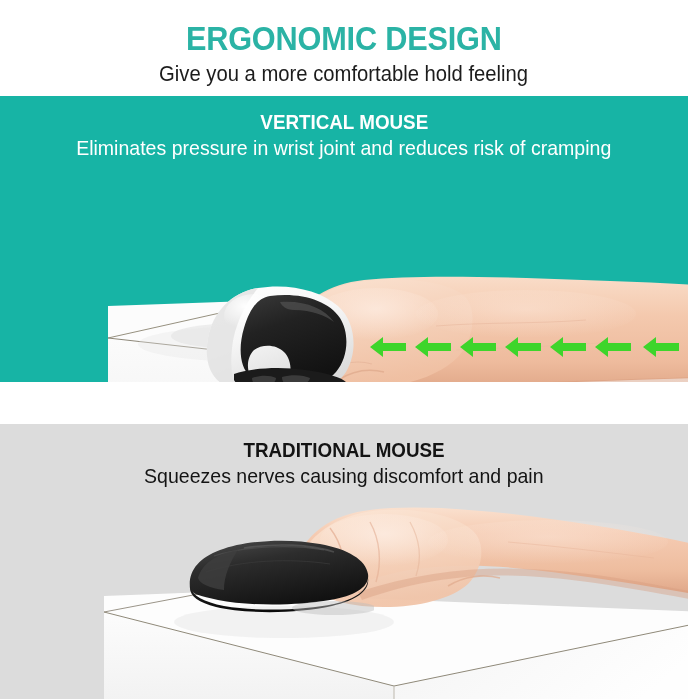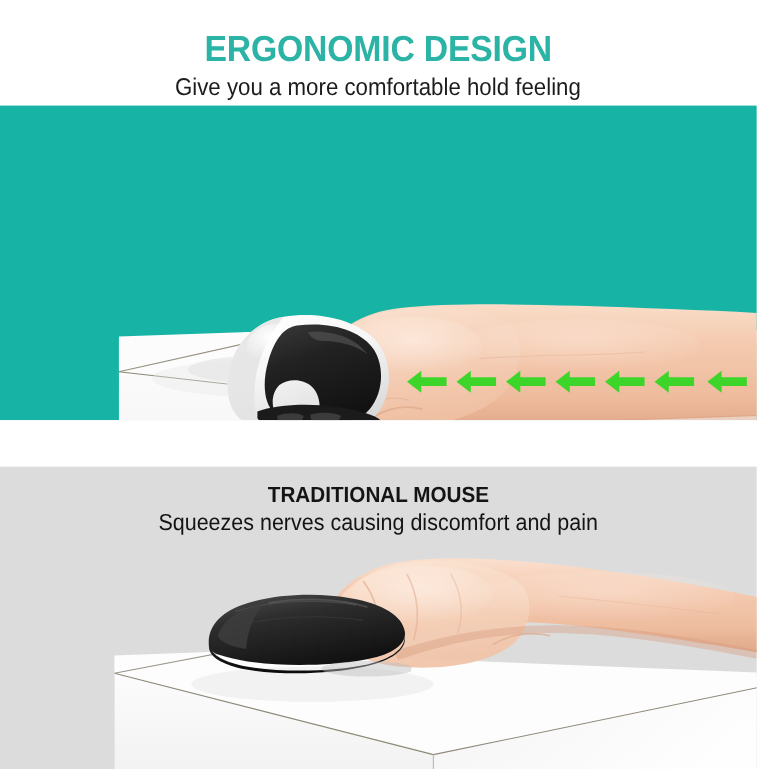--- a/index.html
+++ b/index.html
@@ -10,21 +10,21 @@
     font-family:"Liberation Sans", sans-serif;
     overflow:hidden;
   }
   #stage{ position:relative; width:688px; height:699px; background:#ffffff; }
 
   
   .header{
     position:absolute; left:0; top:0; width:688px; height:96px;
     background:#ffffff;
     display:flex; flex-direction:column; align-items:center;
-    justify-content:center; padding-top:22px;
+    justify-content:flex-start; padding-top:22px;
   }
   .header-title{
     font-size:33px; font-weight:bold; letter-spacing:-0.2px;
     color:#2BB3A5; line-height:1.0;
     transform:scaleX(0.93); transform-origin:center;
     white-space:nowrap;
   }
   .header-sub{
     font-size:22px; font-weight:normal; color:#1c1c1c;
     margin-top:7px; line-height:1.05;
@@ -246,20 +246,24 @@
       <svg width="40" height="26" viewBox="0 0 40 26">
           <path d="M 2,13 L 15,3 L 15,9 L 38,9 L 38,17 L 15,17 L 15,23 Z" fill="#3ED52B"></path>
         </svg>
     </div>
     <div class="arrow" style="left:641px; top:238px;">
       <svg width="40" height="26" viewBox="0 0 40 26">
           <path d="M 2,13 L 15,3 L 15,9 L 38,9 L 38,17 L 15,17 L 15,23 Z" fill="#3ED52B"></path>
         </svg>
     </div>
 
+    <div class="panel-cap">
+      <div class="cap-title">VERTICAL MOUSE</div>
+      <div class="cap-sub">Eliminates pressure in wrist joint and reduces risk of cramping</div>
+    </div>
   </div>
 
   <div class="divider-gap"></div>
 
   <div class="panel panel-bottom" style="background: rgb(220, 220, 220);">
 
     <svg class="desk-bottom" viewBox="0 0 600 110" style="top:168px;">
       <defs>
         <linearGradient id="dbotA" x1="0" y1="0" x2="0.4" y2="1">
           <stop offset="0" stop-color="#ffffff"></stop>

